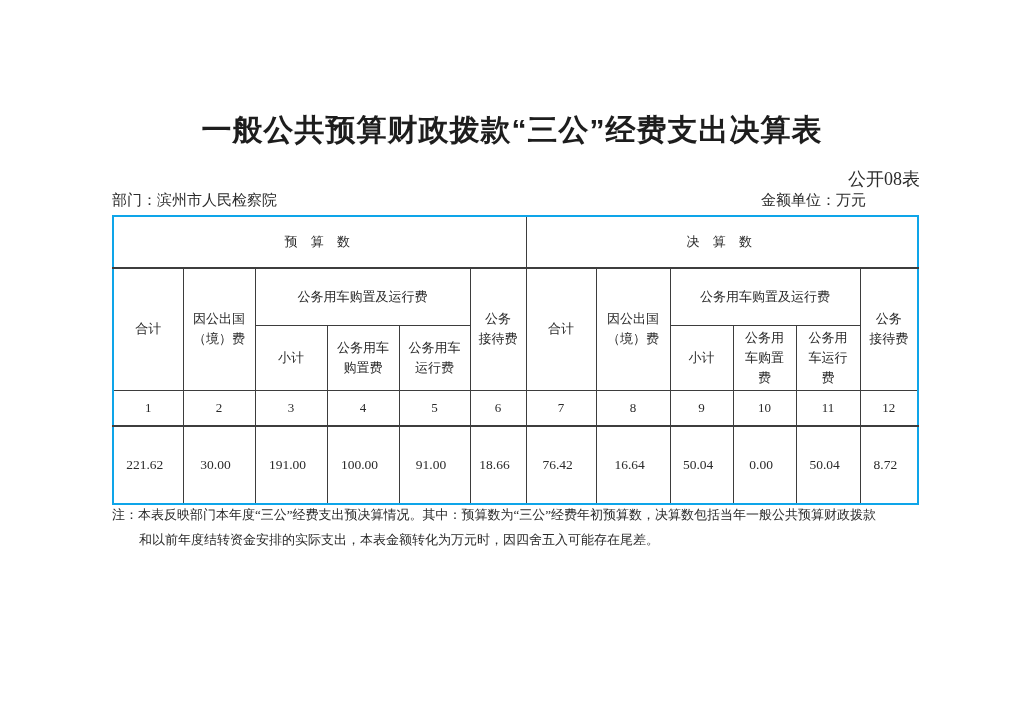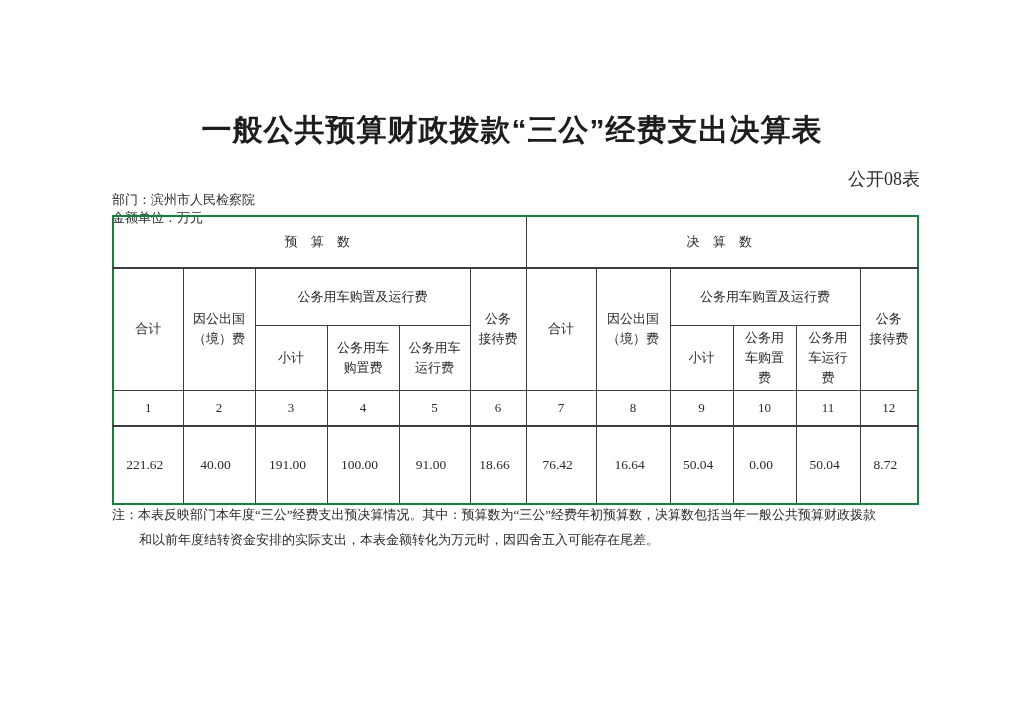--- a/index.html
+++ b/index.html
@@ -32,33 +32,32 @@
     font-size: 18px;
     color: #2a2a2a;
   }
   .meta-row {
     position: absolute;
     top: 191px;
     left: 112px;
     width: 806px;
     display: flex;
     justify-content: space-between;
-    font-size: 13px;
-    color: #2a2a2a;
-    flex-direction: column;
-  }
-  .meta-row .unit { margin-right: 72px; }
+    font-size: 15px;
+    color: #2a2a2a;
+  }
+  .meta-row .unit { margin-right: 52px; }
   table.expense-table {
     position: absolute;
     top: 215px;
     left: 112px;
     width: 806px;
     border-collapse: collapse;
     table-layout: fixed;
-    border: 2px solid #15803d;
+    border: 2px solid #0ea5e9;
   }
   table.expense-table td {
     border: 1px solid #3d3d3d;
     text-align: center;
     vertical-align: middle;
     font-size: 13px;
     line-height: 1.55;
     white-space: pre-line;
     padding: 2px;
     color: #2a2a2a;
@@ -167,21 +166,21 @@
         <td>6</td>
         <td>7</td>
         <td>8</td>
         <td>9</td>
         <td>10</td>
         <td>11</td>
         <td>12</td>
       </tr>
       <tr class="value-row">
         <td>221.62</td>
-        <td>40.00</td>
+        <td>30.00</td>
         <td>191.00</td>
         <td>100.00</td>
         <td>91.00</td>
         <td>18.66</td>
         <td>76.42</td>
         <td>16.64</td>
         <td>50.04</td>
         <td>0.00</td>
         <td>50.04</td>
         <td>8.72</td>

